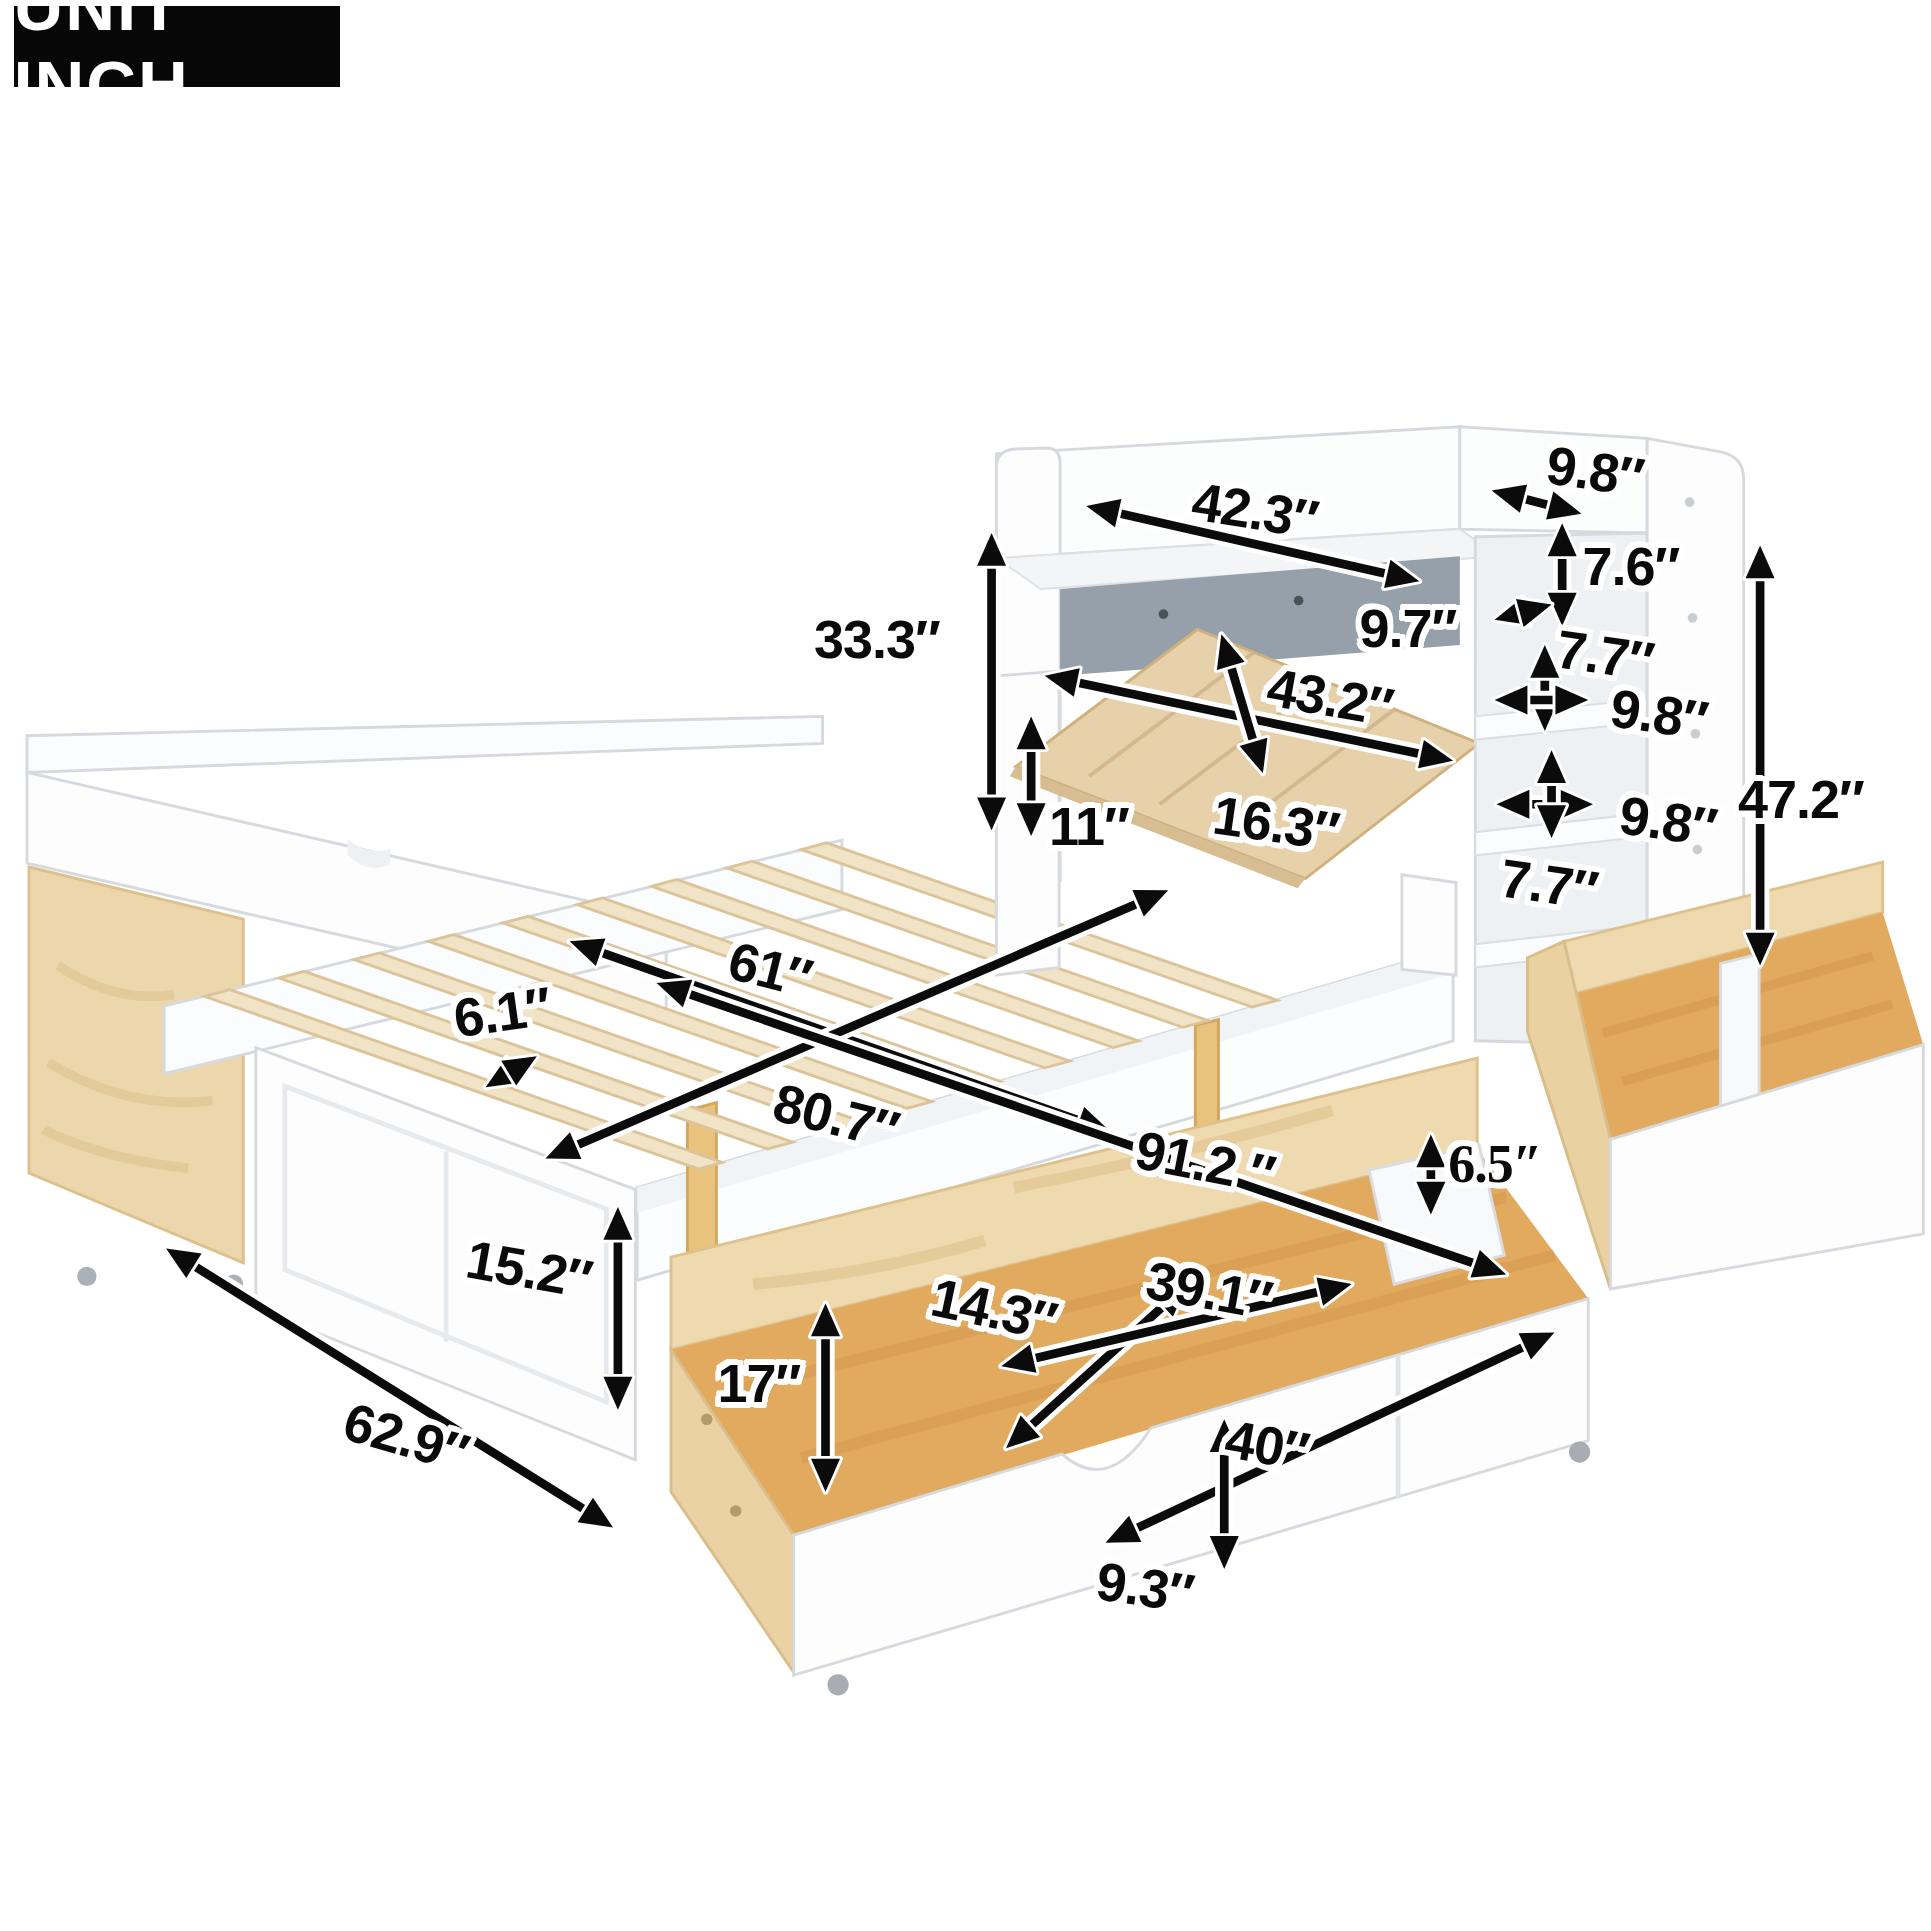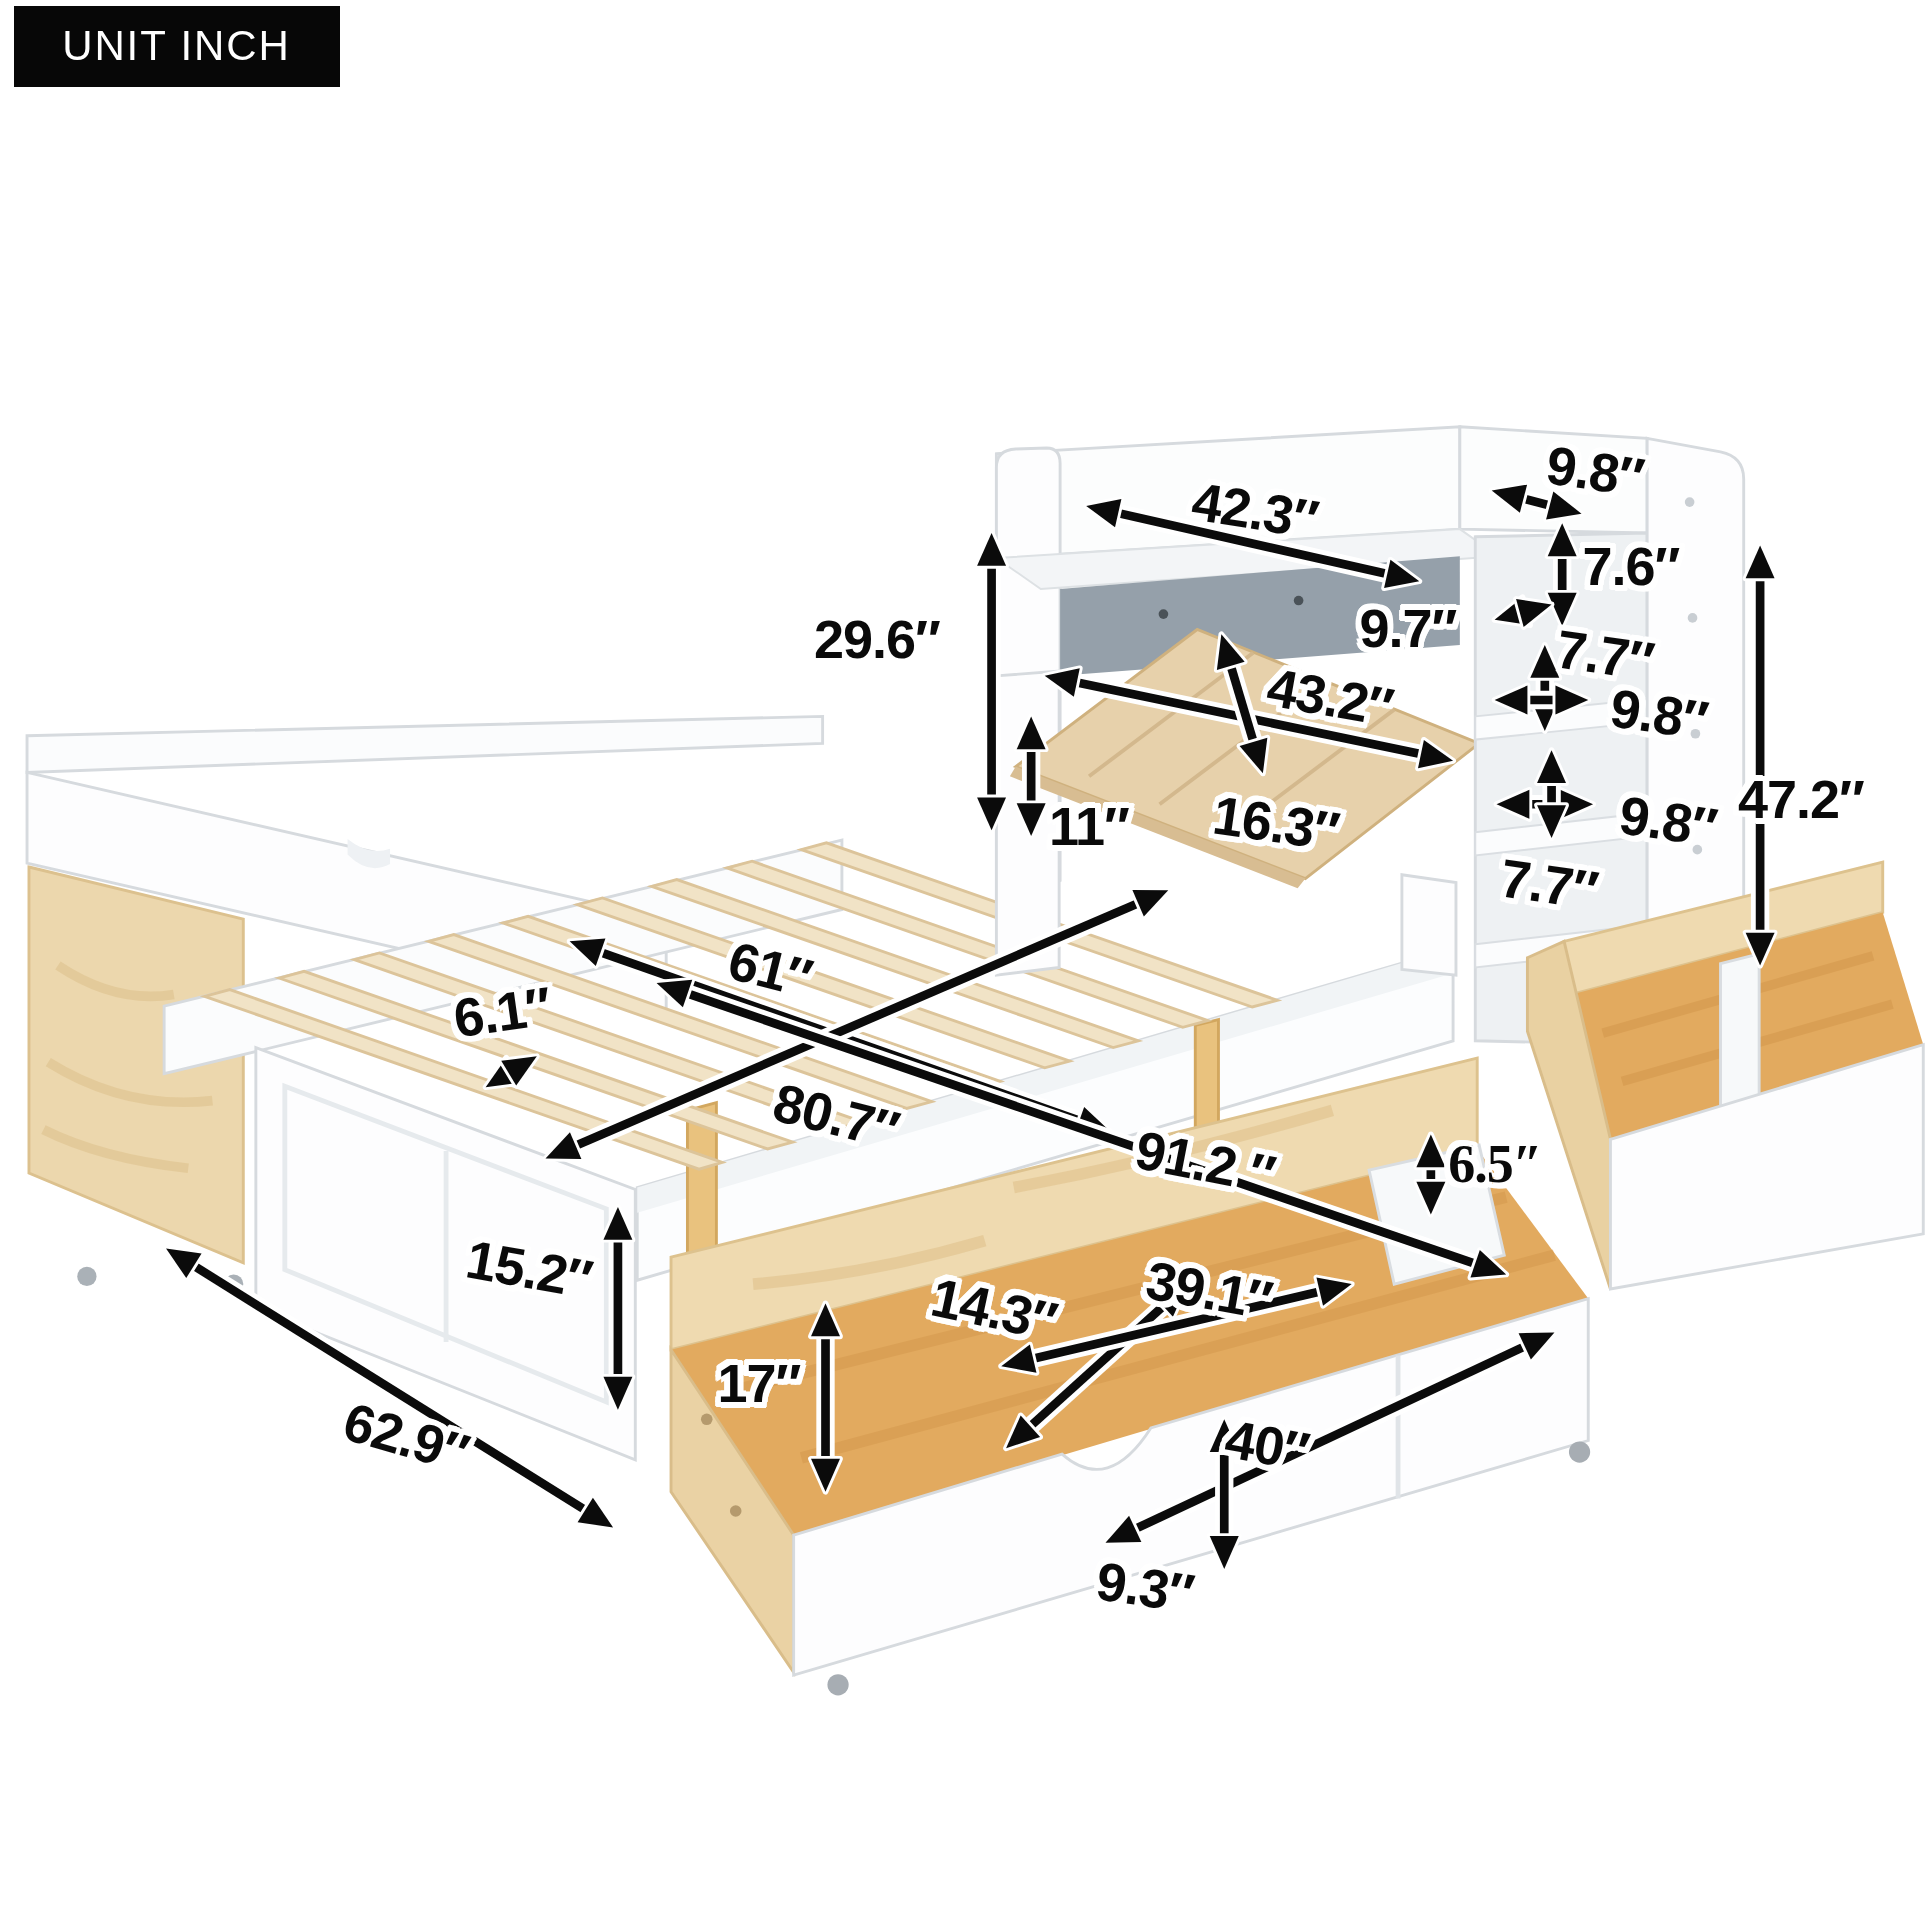--- a/index.html
+++ b/index.html
@@ -15,21 +15,21 @@
     font-size:54px;font-weight:700;color:#0a0a0a;white-space:nowrap;
     letter-spacing:-1px;
     text-shadow:
       -4.8px -4.8px 0 #fff, 4.8px -4.8px 0 #fff, -4.8px 4.8px 0 #fff, 4.8px 4.8px 0 #fff,
       -5.8px 0 0 #fff, 5.8px 0 0 #fff, 0 -5.8px 0 #fff, 0 5.8px 0 #fff,
       -3.9px -5.8px 0 #fff, 3.9px 5.8px 0 #fff, -5.8px 3.9px 0 #fff, 5.8px -3.9px 0 #fff;
   }
   #unit-box{
     position:absolute;left:13.5px;top:5.8px;width:326px;height:81px;
     background:#070707;color:#ffffff;display:flex;align-items:center;justify-content:center;
-    font-size:42px;font-weight:400;letter-spacing:1.9px;
+    font-size:69px;font-weight:700;letter-spacing:1.9px;
   }
 </style>
 </head>
 <body>
 
 <div id="canvas">
 
   <svg id="furniture-svg" viewBox="0 0 2000 2000">
 
     <g>
@@ -287,21 +287,21 @@
         <polygon points="1268,1470 1253,1504 1283,1504" fill="#0b0b0b" stroke="#ffffff" stroke-width="6" paint-order="stroke" stroke-linejoin="round"></polygon>
         <polygon points="1268,1625 1253,1591 1283,1591" fill="#0b0b0b" stroke="#ffffff" stroke-width="6" paint-order="stroke" stroke-linejoin="round"></polygon>
       </g>
     </svg>
 
   <div id="labels">
       <div class="dim-label" style="left: 1255px; top: 510px; --r: 9deg;">42.3″</div>
       <div class="dim-label" style="left: 1595px; top: 471px; --r: 8deg;">9.8″</div>
       <div class="dim-label" style="left: 1591px; top: 566px; margin-left: 40px; --r: 0deg;">7.6″</div>
       <div class="dim-label" style="left: 1408px; top: 628px; --r: 0deg;">9.7″</div>
-      <div class="dim-label" style="left: 877px; top: 639px; --r: 0deg;">29.6″</div>
+      <div class="dim-label" style="left: 877px; top: 639px; --r: 0deg;">33.3″</div>
       <div class="dim-label" style="left: 1605px; top: 655px; --r: 8deg;">7.7″</div>
       <div class="dim-label" style="left: 1330px; top: 697px; --r: 10deg;">43.2″</div>
       <div class="dim-label" style="left: 1659px; top: 714px; --r: 8deg;">9.8″</div>
       <div class="dim-label" style="left: 1089px; top: 826px; --r: 0deg;">11″</div>
       <div class="dim-label" style="left: 1276px; top: 823px; --r: 8deg;">16.3″</div>
       <div class="dim-label" style="left: 1668px; top: 821px; --r: 8deg;">9.8″</div>
       <div class="dim-label" style="left: 1549px; top: 884px; --r: 8deg;">7.7″</div>
       <div class="dim-label" style="left: 1801px; top: 799px; --r: 0deg;">47.2″</div>
       <div class="dim-label" style="left: 770px; top: 969px; --r: 14deg;">61″</div>
       <div class="dim-label" style="left: 836px; top: 1116px; --r: 14deg;">80.7″</div>

